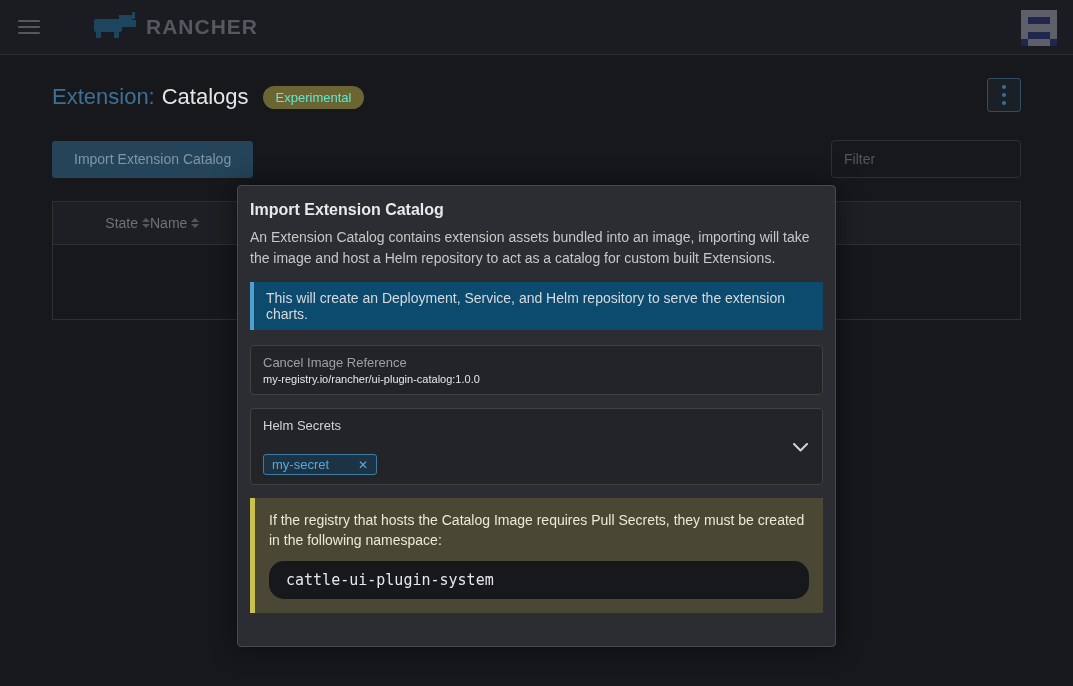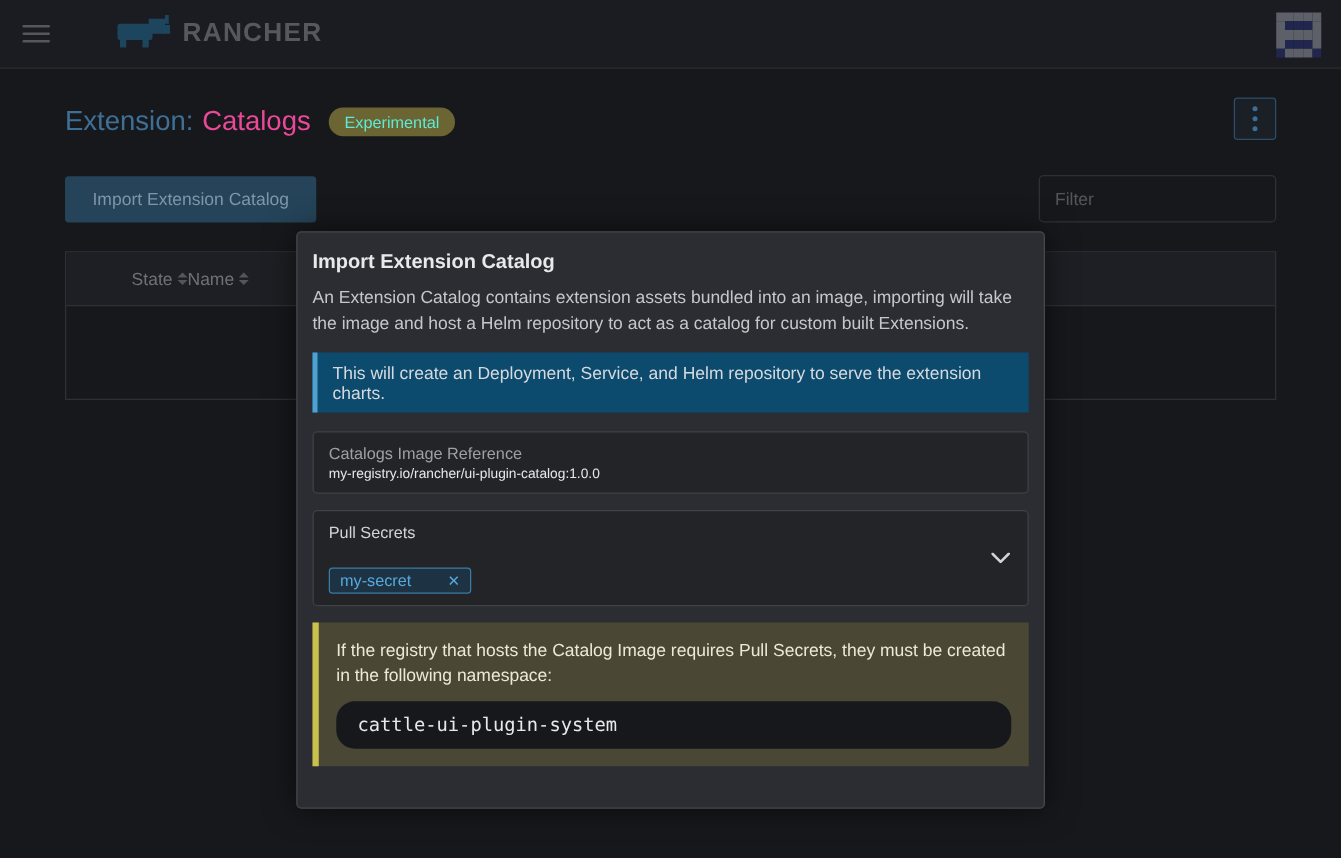--- a/index.html
+++ b/index.html
@@ -22,21 +22,21 @@
     display:grid; grid-template-columns:repeat(5,1fr); grid-template-rows:repeat(5,1fr); cursor:pointer;
   }
   .avatar b { display:block; }
   .avatar .g { background:#5d6068; }
   .avatar .n { background:#20264d; }
   
   .page { padding:0 52px; }
   .title-row { margin-top:25px; display:flex; align-items:center; position:relative; height:34px; }
   .page-title { font-size:22px; font-weight:400; }
   .title-prefix { color:#3e7097; }
-  .title-main { color:#ec4899; margin-left:7px; }
+  .title-main { color:#e5e5e5; margin-left:7px; }
   .badge {
     margin-left:14px; background:#6b6433; color:#5eead4;
     font-size:13px; padding:4px 13px; border-radius:13px;
   }
   .kebab-btn {
     position:absolute; right:0; top:-2px; width:34px; height:34px;
     border:1px solid #2d4d69; border-radius:3px; background:#1a2026;
     display:flex; flex-direction:column; align-items:center; justify-content:center; gap:4px; cursor:pointer;
   }
   .kebab-btn i { width:4px; height:4px; border-radius:50%; background:#3a6f99; display:block; }
@@ -200,26 +200,26 @@
 
 <div class="modal">
   <h2 class="modal-title">Import Extension Catalog</h2>
   <p class="modal-desc">An Extension Catalog contains extension assets bundled into an image, importing will take the image and host a Helm repository to act as a catalog for custom built Extensions.</p>
 
   <div class="banner-info">
     <span>This will create an Deployment, Service, and Helm repository to serve the extension charts.</span>
   </div>
 
   <div class="field-box">
-    <div class="field-label">Catalogs Image Reference</div>
+    <div class="field-label">Cancel Image Reference</div>
     <input class="field-value" value="my-registry.io/rancher/ui-plugin-catalog:1.0.0" style="">
   </div>
 
   <div class="field-box select-box">
-    <div class="field-label-light">Pull Secrets</div>
+    <div class="field-label-light">Helm Secrets</div>
     <span class="tag">
       <span>my-secret</span>
       <span class="tag-x">✕</span>
     </span>
     <span class="select-chevron">
       <svg width="15" height="9" viewBox="0 0 15 9">
           <polyline points="1,1 7.5,7.5 14,1" fill="none" stroke="#d2d3d6" stroke-width="2" stroke-linecap="round" stroke-linejoin="round"></polyline>
         </svg>
     </span>
   </div>

